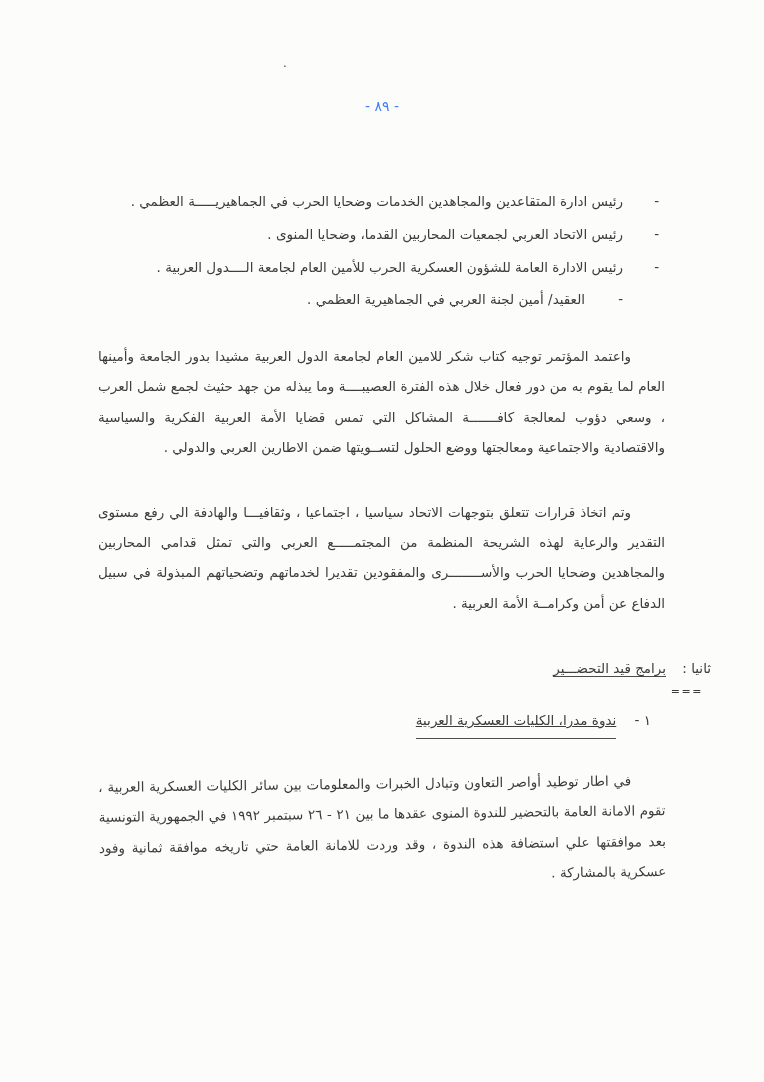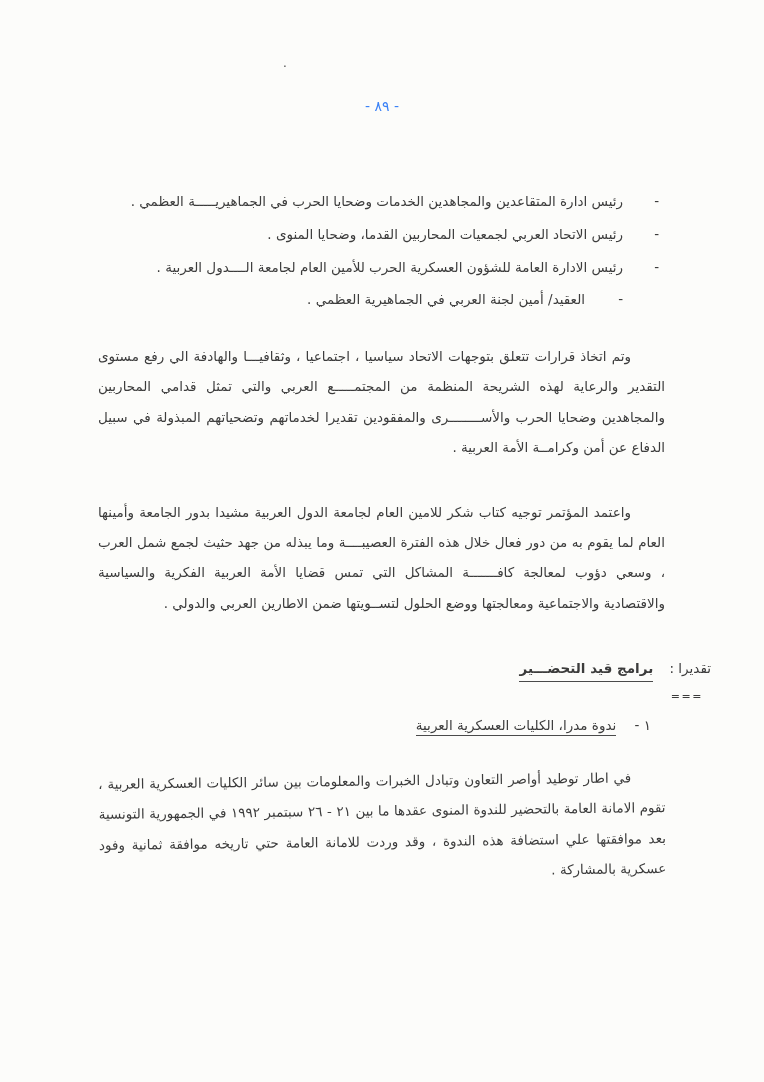--- a/index.html
+++ b/index.html
@@ -85,42 +85,41 @@
     white-space: nowrap;
     text-align: right;
   }
   .section-label {
     display: inline-block;
     margin-left: 12px;
   }
   .section-title {
     display: inline-block;
     border-bottom: 1px solid #4a4a4a;
-    padding-bottom: 5px;
-    font-weight: bold;
   }
   .section-marks {
     margin: 8px -38px 0 0;
     text-align: right;
     font-size: 11px;
     letter-spacing: 1.5px;
   }
   .sub-item {
     margin-top: 14px;
     padding-right: 14px;
     text-align: right;
   }
   .sub-num {
     display: inline-block;
     margin-left: 14px;
   }
   .sub-title {
     display: inline-block;
     border-bottom: 1px solid #4a4a4a;
-    padding-bottom: 2px;
+    padding-bottom: 10px;
+    text-decoration: underline;
   }
   .section-body {
     margin-top: 26px;
     transform: rotate(-0.7deg);
     transform-origin: 100% 0;
   }
 </style>
 </head>
 <body>
 
@@ -144,28 +143,28 @@
       <li class="official">
         <span class="marker">-</span>
         <span class="item-text">رئيس الادارة العامة للشؤون العسكرية الحرب للأمين العام لجامعة الــــدول العربية .</span>
       </li>
       <li class="official">
         <span class="marker">-</span>
         <span class="item-text">العقيد/ أمين لجنة العربي في الجماهيرية العظمي .</span>
       </li>
     </ul>
 
+    <p class="para">واعتمد المؤتمر توجيه كتاب شكر للامين العام لجامعة الدول العربية مشيدا بدور الجامعة وأمينها العام لما يقوم به من دور فعال خلال هذه الفترة العصيبــــة وما يبذله من جهد حثيث لجمع شمل العرب ، وسعي دؤوب لمعالجة كافـــــــة المشاكل التي تمس قضايا الأمة العربية الفكرية والسياسية والاقتصادية والاجتماعية ومعالجتها ووضع الحلول لتســويتها ضمن الاطارين العربي والدولي .</p>
+
     <p class="para">وتم اتخاذ قرارات تتعلق بتوجهات الاتحاد سياسيا ، اجتماعيا ، وثقافيـــا والهادفة الي رفع مستوى التقدير والرعاية لهذه الشريحة المنظمة من المجتمـــــع العربي والتي تمثل قدامي المحاربين والمجاهدين وضحايا الحرب والأســــــــرى والمفقودين تقديرا لخدماتهم وتضحياتهم المبذولة في سبيل الدفاع عن أمن وكرامــة الأمة العربية .</p>
-
-    <p class="para">واعتمد المؤتمر توجيه كتاب شكر للامين العام لجامعة الدول العربية مشيدا بدور الجامعة وأمينها العام لما يقوم به من دور فعال خلال هذه الفترة العصيبــــة وما يبذله من جهد حثيث لجمع شمل العرب ، وسعي دؤوب لمعالجة كافـــــــة المشاكل التي تمس قضايا الأمة العربية الفكرية والسياسية والاقتصادية والاجتماعية ومعالجتها ووضع الحلول لتســويتها ضمن الاطارين العربي والدولي .</p>
 
     <div class="section">
 
       <div class="section-heading">
-        <span class="section-label">تقديرا :</span>
+        <span class="section-label">ثانيا :</span>
         <span class="section-title">برامج قيد التحضـــير</span>
       </div>
 
       <div class="section-marks">===</div>
 
       <div class="sub-item">
         <span class="sub-num">١ -</span>
         <span class="sub-title">ندوة مدرا، الكليات العسكرية العربية</span>
       </div>
 

